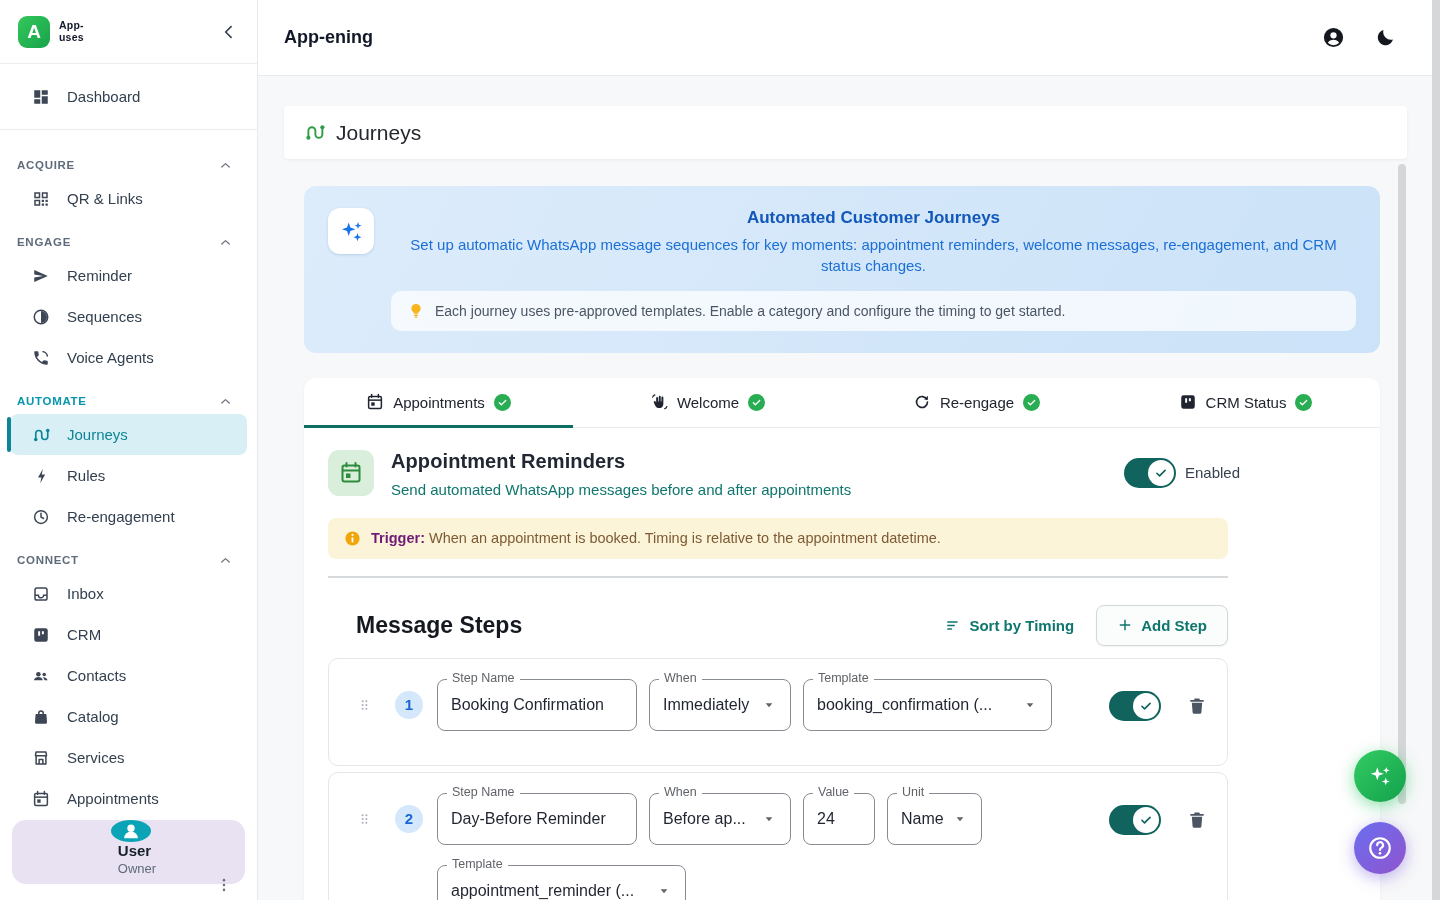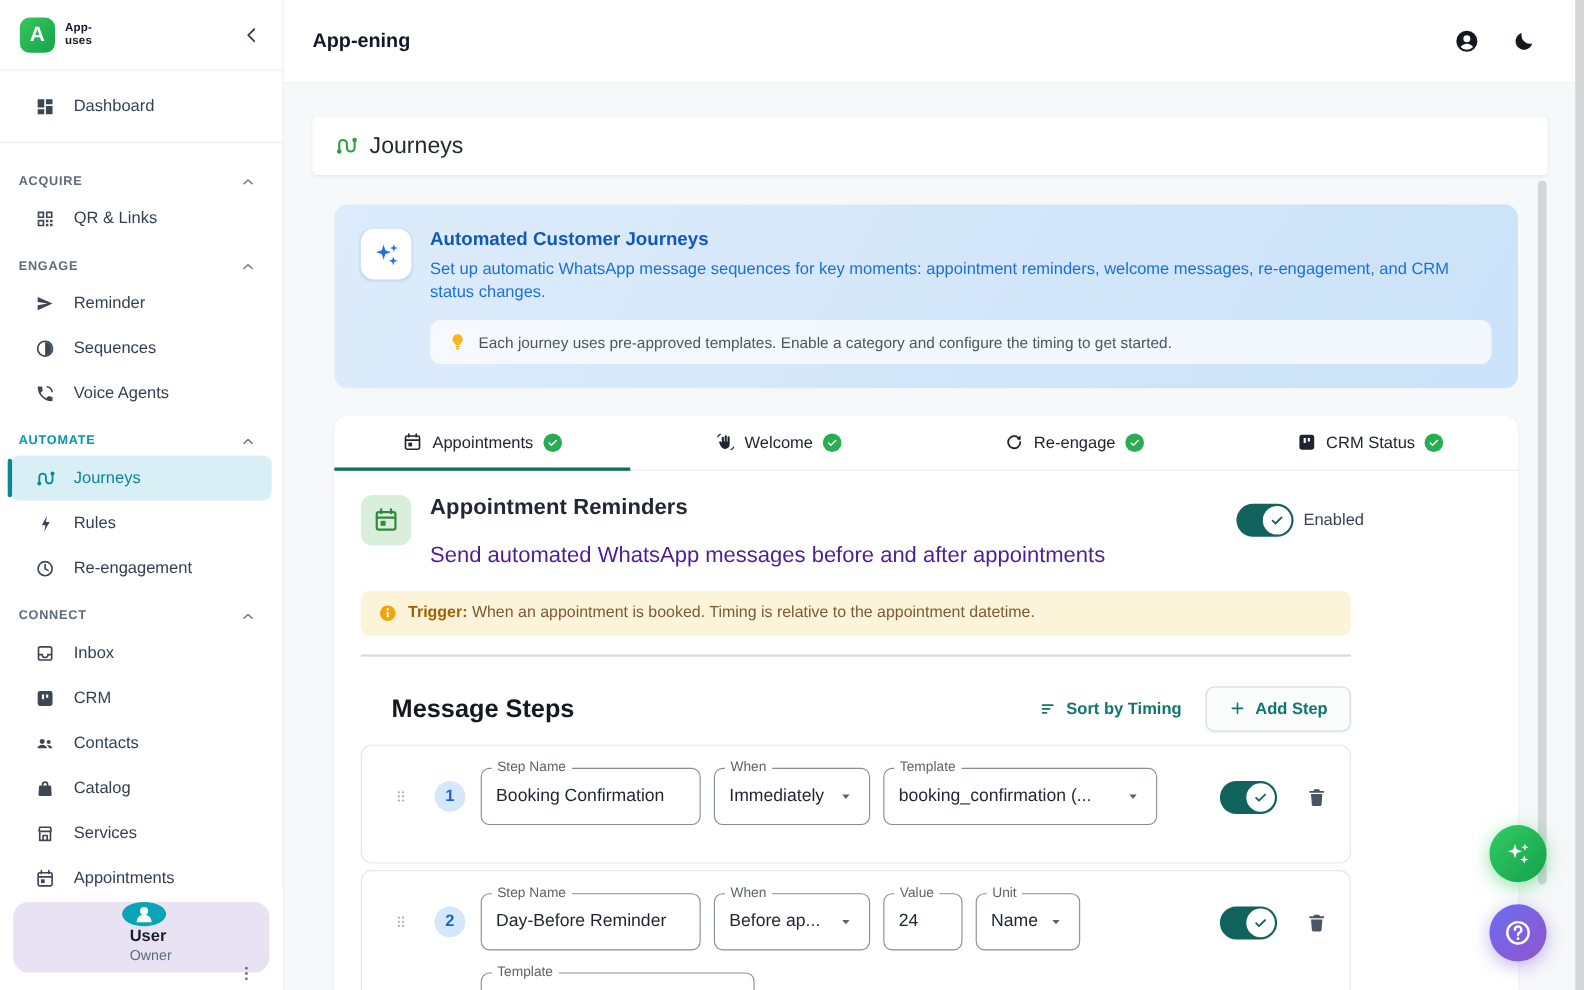--- a/index.html
+++ b/index.html
@@ -42,50 +42,50 @@
   .main-wrap { position:relative; flex:1; overflow:hidden; background:#f7f8f9; }
   .main-pad { padding:30px 33px 0 26px; }
   .page-title-card { background:#fff; border-radius:4px; box-shadow:0 1px 3px rgba(0,0,0,.06); height:53px; display:flex; align-items:center; gap:11px; padding:0 20px; }
   .page-title-card .route-ic { color:#2f9e44; display:flex; }
   .page-title { font-size:21px; font-weight:500; color:#25282d; }
 
   .content-inner { margin:27px 27px 0 20px; }
 
   
   .ai-banner { border-radius:12px; background:linear-gradient(120deg,#ddecfb 0%,#cbe2f8 100%); padding:22px 24px; }
-  .ai-banner-row { display:flex; align-items:flex-start; }
+  .ai-banner-row { display:flex; align-items:flex-start;text-align:center; }
   .spark-sq { width:46px; height:46px; flex:0 0 46px; background:#fff; border-radius:12px; display:flex; align-items:center; justify-content:center; color:#1a73e8; box-shadow:0 1px 3px rgba(30,90,160,.18); }
   .ai-texts { margin-left:17px; }
   .ai-title { font-size:17px; font-weight:bold; color:#1258ba; }
   .ai-desc { margin-top:6px; font-size:15px; line-height:1.42; color:#1b6fd6; max-width:980px; }
   .tip-bar { margin-top:14px; margin-left:63px; background:rgba(255,255,255,.72); border-radius:10px; padding:11px 16px; display:flex; align-items:center; gap:10px; font-size:14px; color:#4b5563; }
   .tip-bar .bulb { color:#f7b41c; display:flex; }
 
   
   .panel { margin-top:25px; background:#fff; border-radius:12px 12px 0 0; box-shadow:0 1px 3px rgba(0,0,0,.05); }
   .tabs { display:flex; height:50px; border-bottom:1px solid #e8eaed; position:relative; }
   .tab { flex:1; display:flex; align-items:center; justify-content:center; gap:9px; font-size:15px; font-weight:500; color:#202530; cursor:pointer; position:relative; }
   .tab .ticon { color:#1f2430; display:flex; }
   .tab.active::after { content:""; position:absolute; left:0; right:0; bottom:-1px; height:3px; background:#0d6e64; }
   .check-badge { width:17px; height:17px; border-radius:50%; background:#28ad52; color:#fff; display:flex; align-items:center; justify-content:center; }
 
   .panel-body { padding:22px 24px 40px 24px; }
   .rem-head { width:912px; display:flex; align-items:flex-start; }
   .green-sq { width:46px; height:46px; flex:0 0 46px; background:#d9efdc; border-radius:11px; display:flex; align-items:center; justify-content:center; color:#2e8b3d; }
   .rem-titles { margin-left:17px; }
   .rem-title { font-size:20px; font-weight:bold; color:#212733; letter-spacing:.1px; }
-  .rem-sub { margin-top:21px; font-size:20px; color:#4c1d95; }
+  .rem-sub { margin-top:8px; font-size:15px; color:#0f766e; }
   .enable-group { margin-left:auto; display:flex; align-items:center; gap:9px; margin-top:8px; }
   .enable-label { font-size:15px; color:#374151; }
 
   .toggle { width:52px; height:30px; border-radius:15px; background:#11635d; position:relative; cursor:pointer; flex:0 0 52px; }
   .toggle .knob { position:absolute; top:2px; right:2px; width:26px; height:26px; border-radius:50%; background:#fff; display:flex; align-items:center; justify-content:center; color:#11635d; }
 
   .trigger-bar { margin-top:20px; width:900px; background:#fcf4d9; border-radius:8px; padding:12px 16px; display:flex; align-items:center; gap:10px; font-size:14.5px; color:#7d5a33; }
-  .trigger-bar b { color:#a16207; }
+  .trigger-bar b { color:#701a75; }
   .trigger-bar .info-ic { color:#f0a50a; display:flex; flex:0 0 17px; }
 
   .divider { width:900px; border:none; border-top:2px solid #d6dadd; margin:17px 0 0 0; }
 
   .steps-header { margin-top:27px; width:900px; display:flex; align-items:center; }
   .steps-title { font-size:23px; font-weight:bold; color:#15191f;margin-left:28px; }
   .steps-actions { margin-left:auto; display:flex; align-items:center; gap:22px; }
   .sort-btn { display:flex; align-items:center; gap:7px; background:none; border:none; color:#0f766e; font-size:15px; font-weight:600; font-family:inherit; cursor:pointer; }
   .add-btn { display:flex; align-items:center; gap:8px; background:#fbfcfc; border:1px solid #d2d7db; border-radius:8px; padding:11px 20px; color:#0f766e; font-size:15px; font-weight:600; font-family:inherit; cursor:pointer; box-shadow:0 1px 2px rgba(0,0,0,.05); }
 

